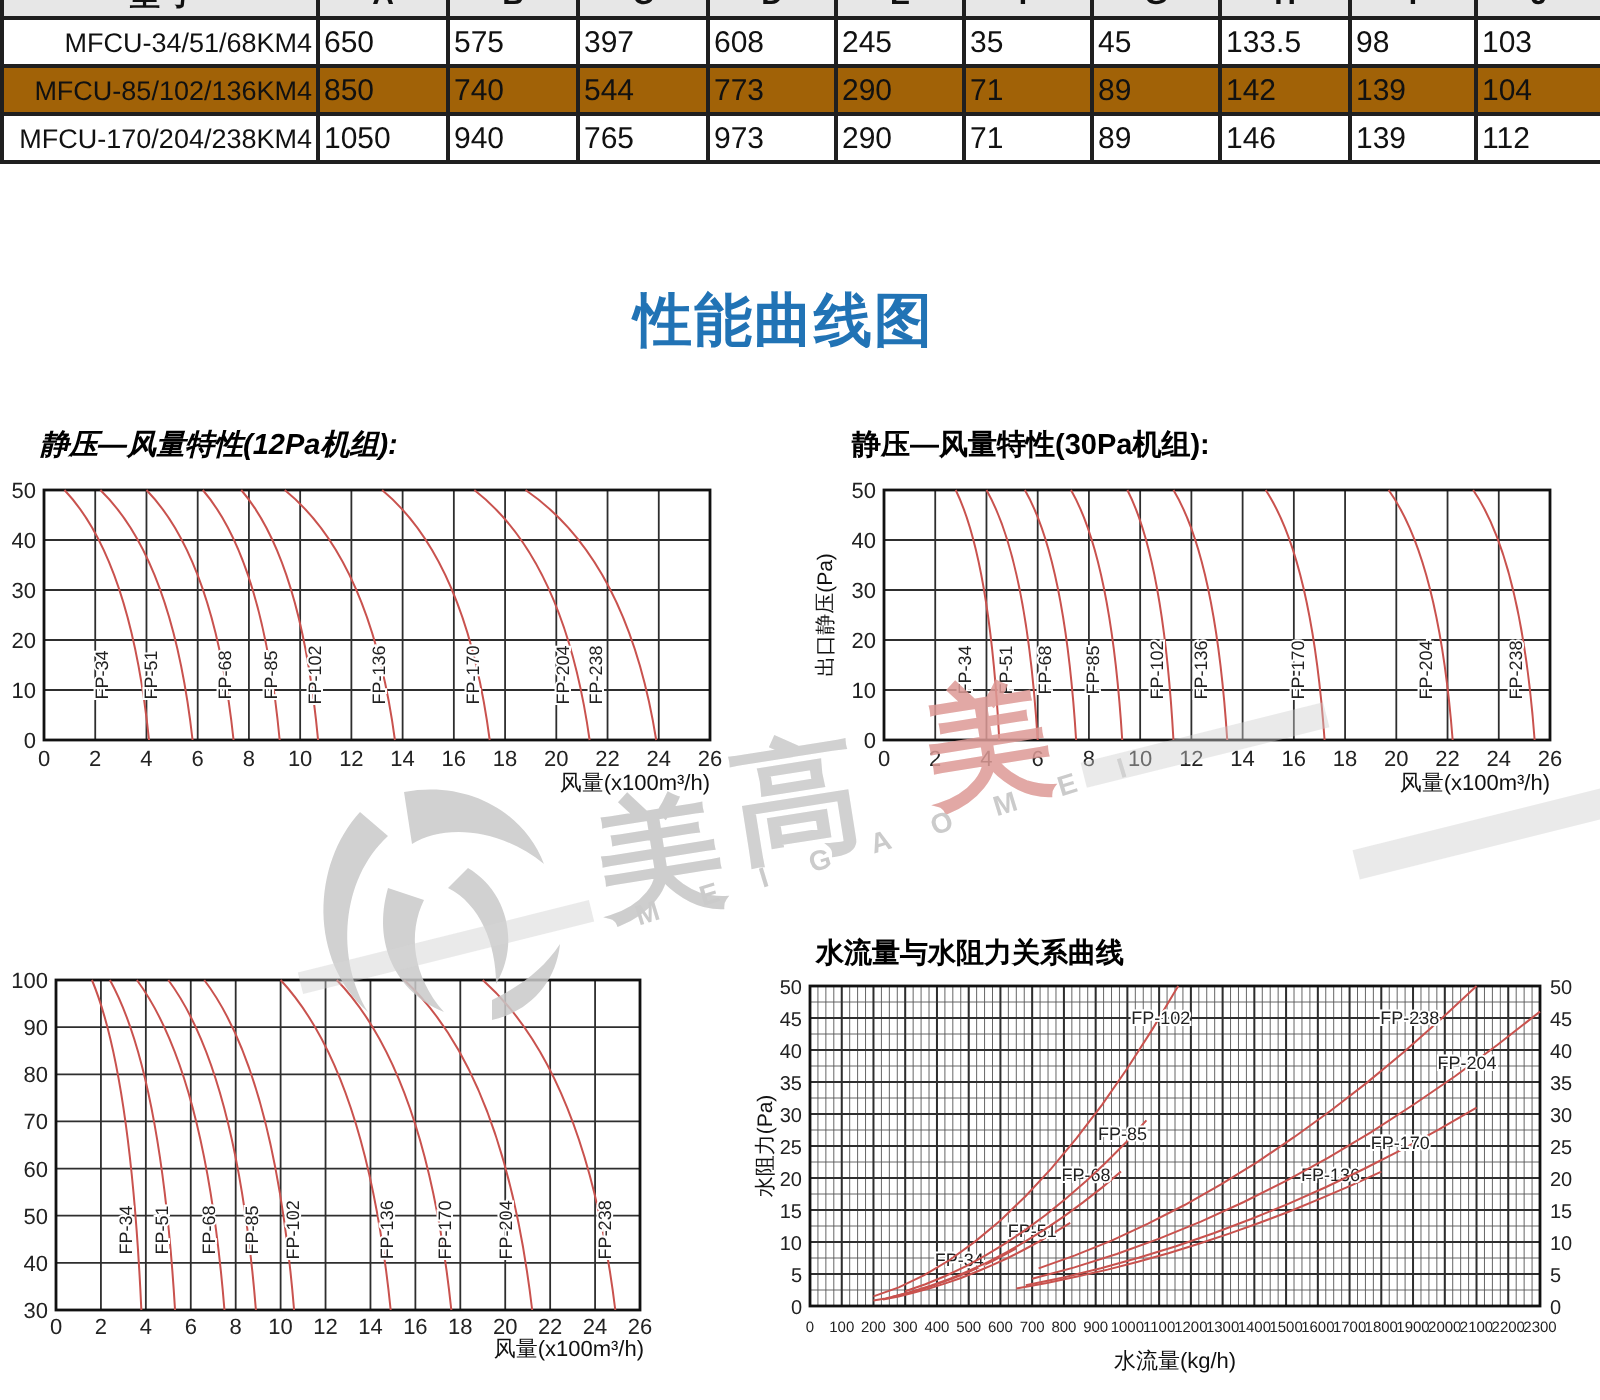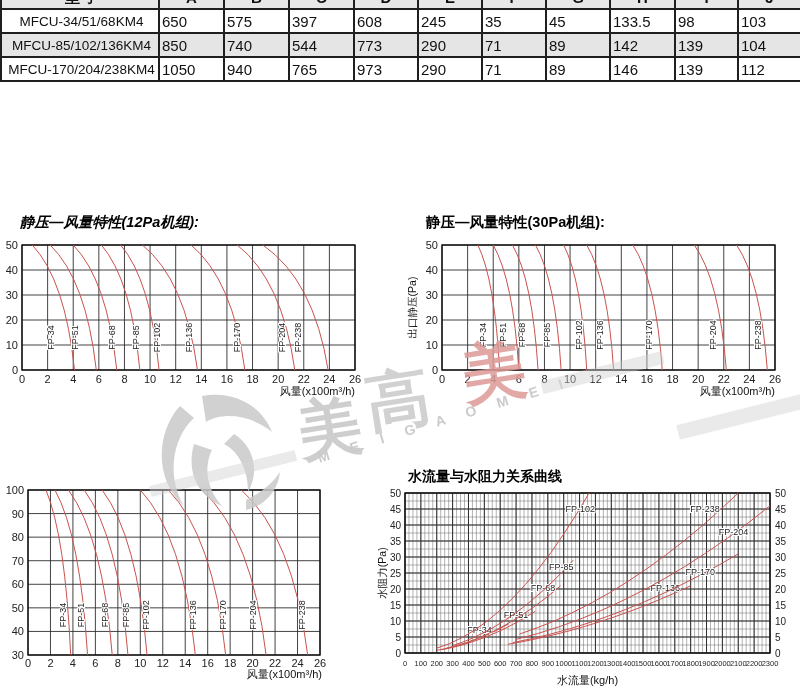--- a/index.html
+++ b/index.html
@@ -4,22 +4,22 @@
 <style>
   html,body{margin:0;padding:0;}
   body{width:800px;height:700px;background:#ffffff;font-family:"Liberation Sans",sans-serif;position:relative;overflow:hidden;}
   .page{position:absolute;inset:0;overflow:hidden;}
 
   
   .dim-table{position:absolute;left:0;top:-16px;width:800px;border-collapse:collapse;table-layout:fixed;}
   .dim-table th,.dim-table td{border:2px solid #1f1f1f;font-size:15px;color:#111;
     padding:1px 2px;height:20px;white-space:nowrap;overflow:hidden;}
   .dim-table th{background:#e7e7e7;font-weight:bold;}
-  .dim-table td:first-child{text-align:center;padding-left:5px;font-size:13.5px;}
-  .dim-table tr.alt td{background:#e5e5e5;}
+  .dim-table td:first-child{text-align:right;padding-left:5px;font-size:13.5px;}
+  .dim-table tr.alt td{background:#a16207;}
 
   
   .main-title{position:absolute;left:0;top:141px;width:784px;margin:0;text-align:center;
     font-size:29px;font-weight:bold;color:#2173b5;letter-spacing:1px;}
 
   
   .ct{position:absolute;font-size:14.5px;font-weight:bold;color:#000;white-space:nowrap;}
   #ct0{left:20px;top:213px;font-style:italic;}
   #ct1{left:426px;top:213px;}
   #ct2{left:20px;top:466px;}
@@ -115,20 +115,21 @@
           <td>290</td>
           <td>71</td>
           <td>89</td>
           <td>146</td>
           <td>139</td>
           <td>112</td>
         </tr>
       </tbody>
   </table>
 
+  <h1 class="main-title">性能曲线图</h1>
 
   <div class="ct" id="ct0">静压—风量特性(12Pa机组):</div>
   <div class="ct" id="ct1">静压—风量特性(30Pa机组):</div>
   <div class="ct" id="ct3">水流量与水阻力关系曲线</div>
 
   <svg class="chart" id="svg0" width="364" height="160" viewBox="0 0 364 160">
       <line x1="16" y1="5" x2="16" y2="130" stroke="#2e2e2e" stroke-width="0.9"></line>
       <line x1="41.61538461538461" y1="5" x2="41.61538461538461" y2="130" stroke="#2e2e2e" stroke-width="0.9"></line>
       <line x1="67.23076923076923" y1="5" x2="67.23076923076923" y2="130" stroke="#2e2e2e" stroke-width="0.9"></line>
       <line x1="92.84615384615385" y1="5" x2="92.84615384615385" y2="130" stroke="#2e2e2e" stroke-width="0.9"></line>

